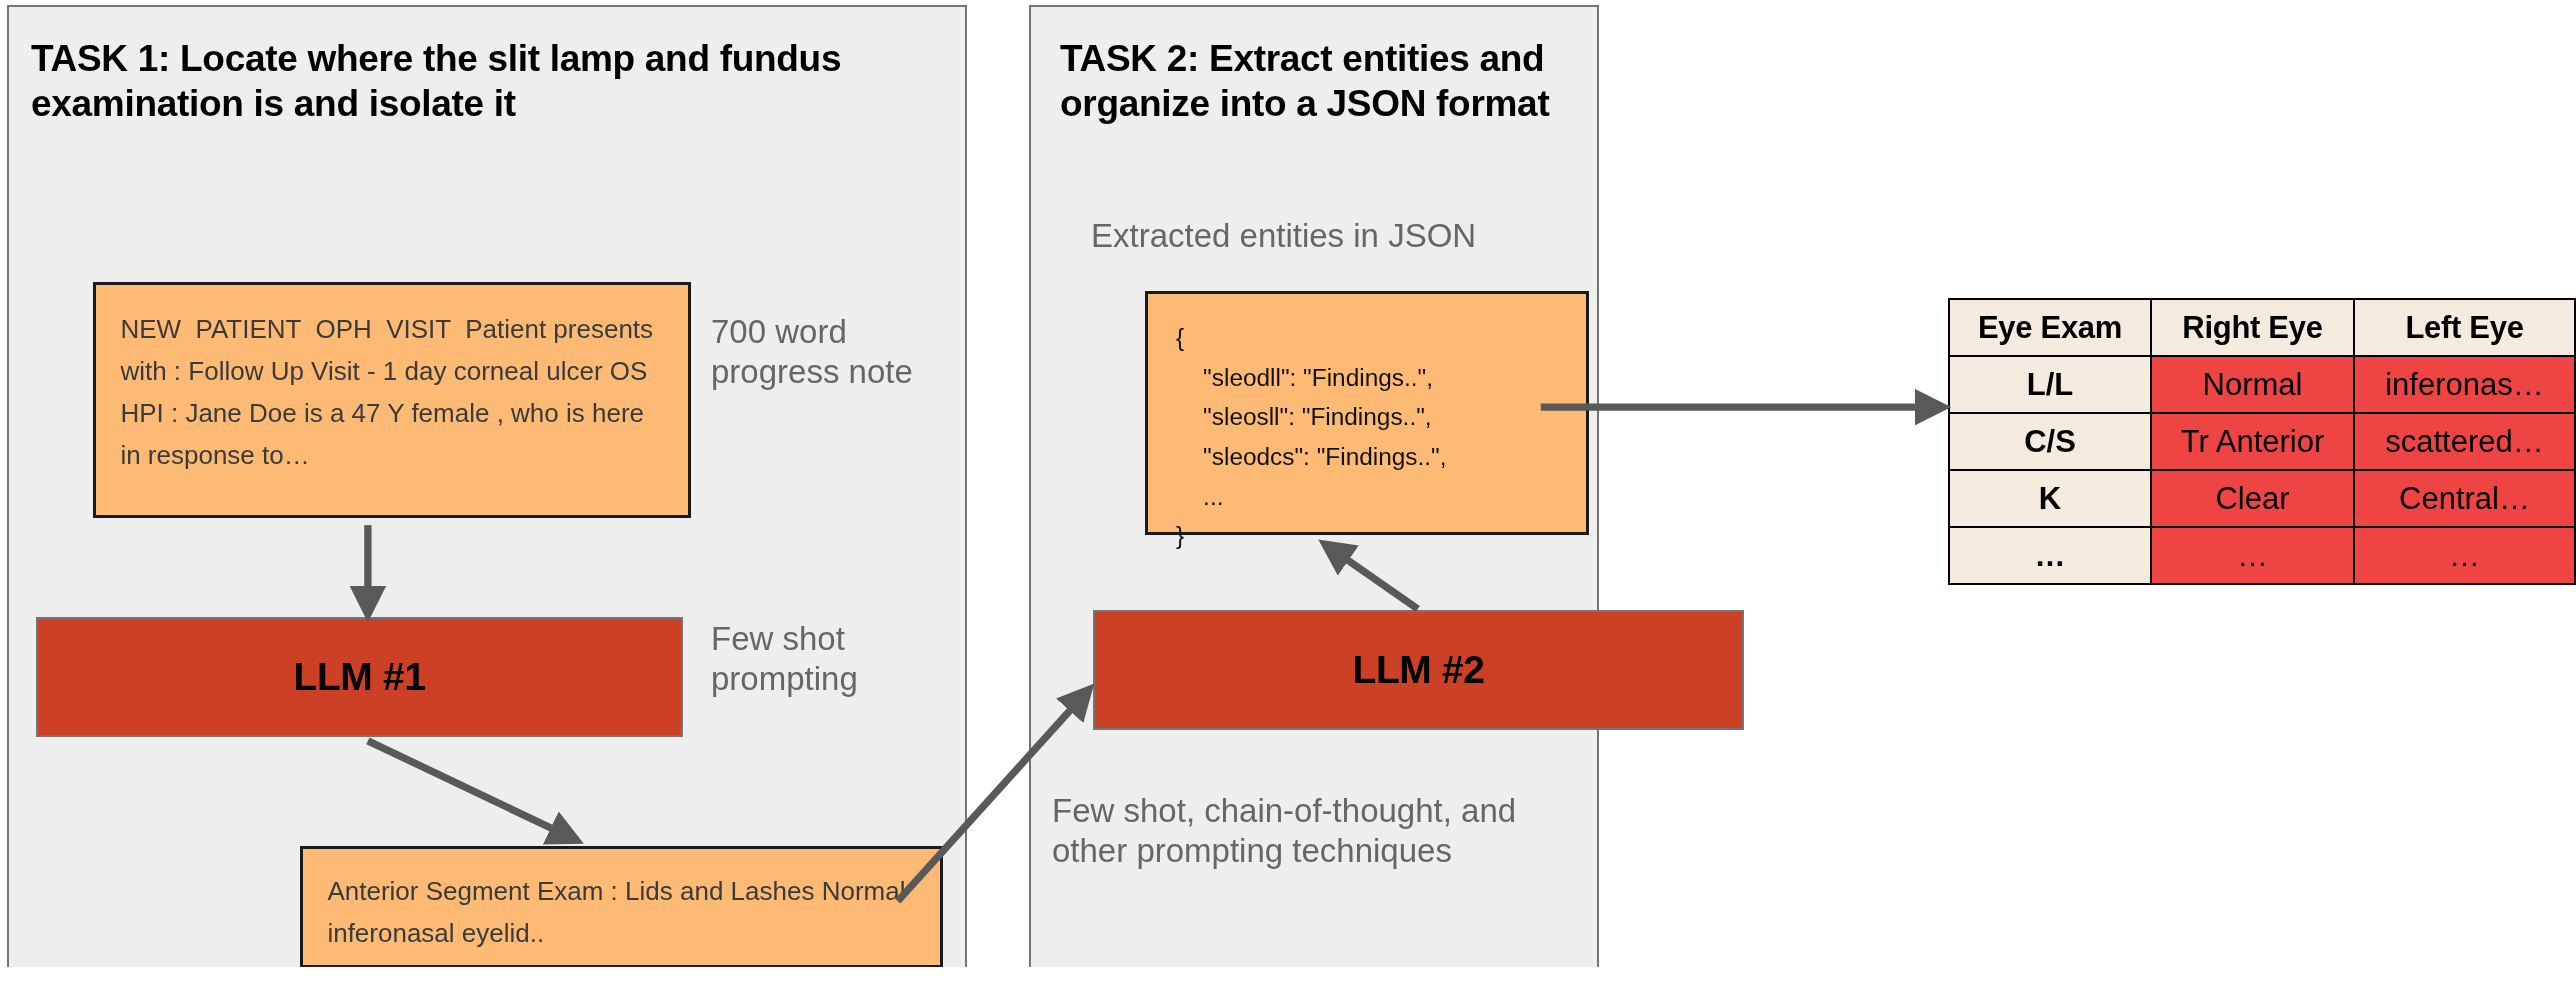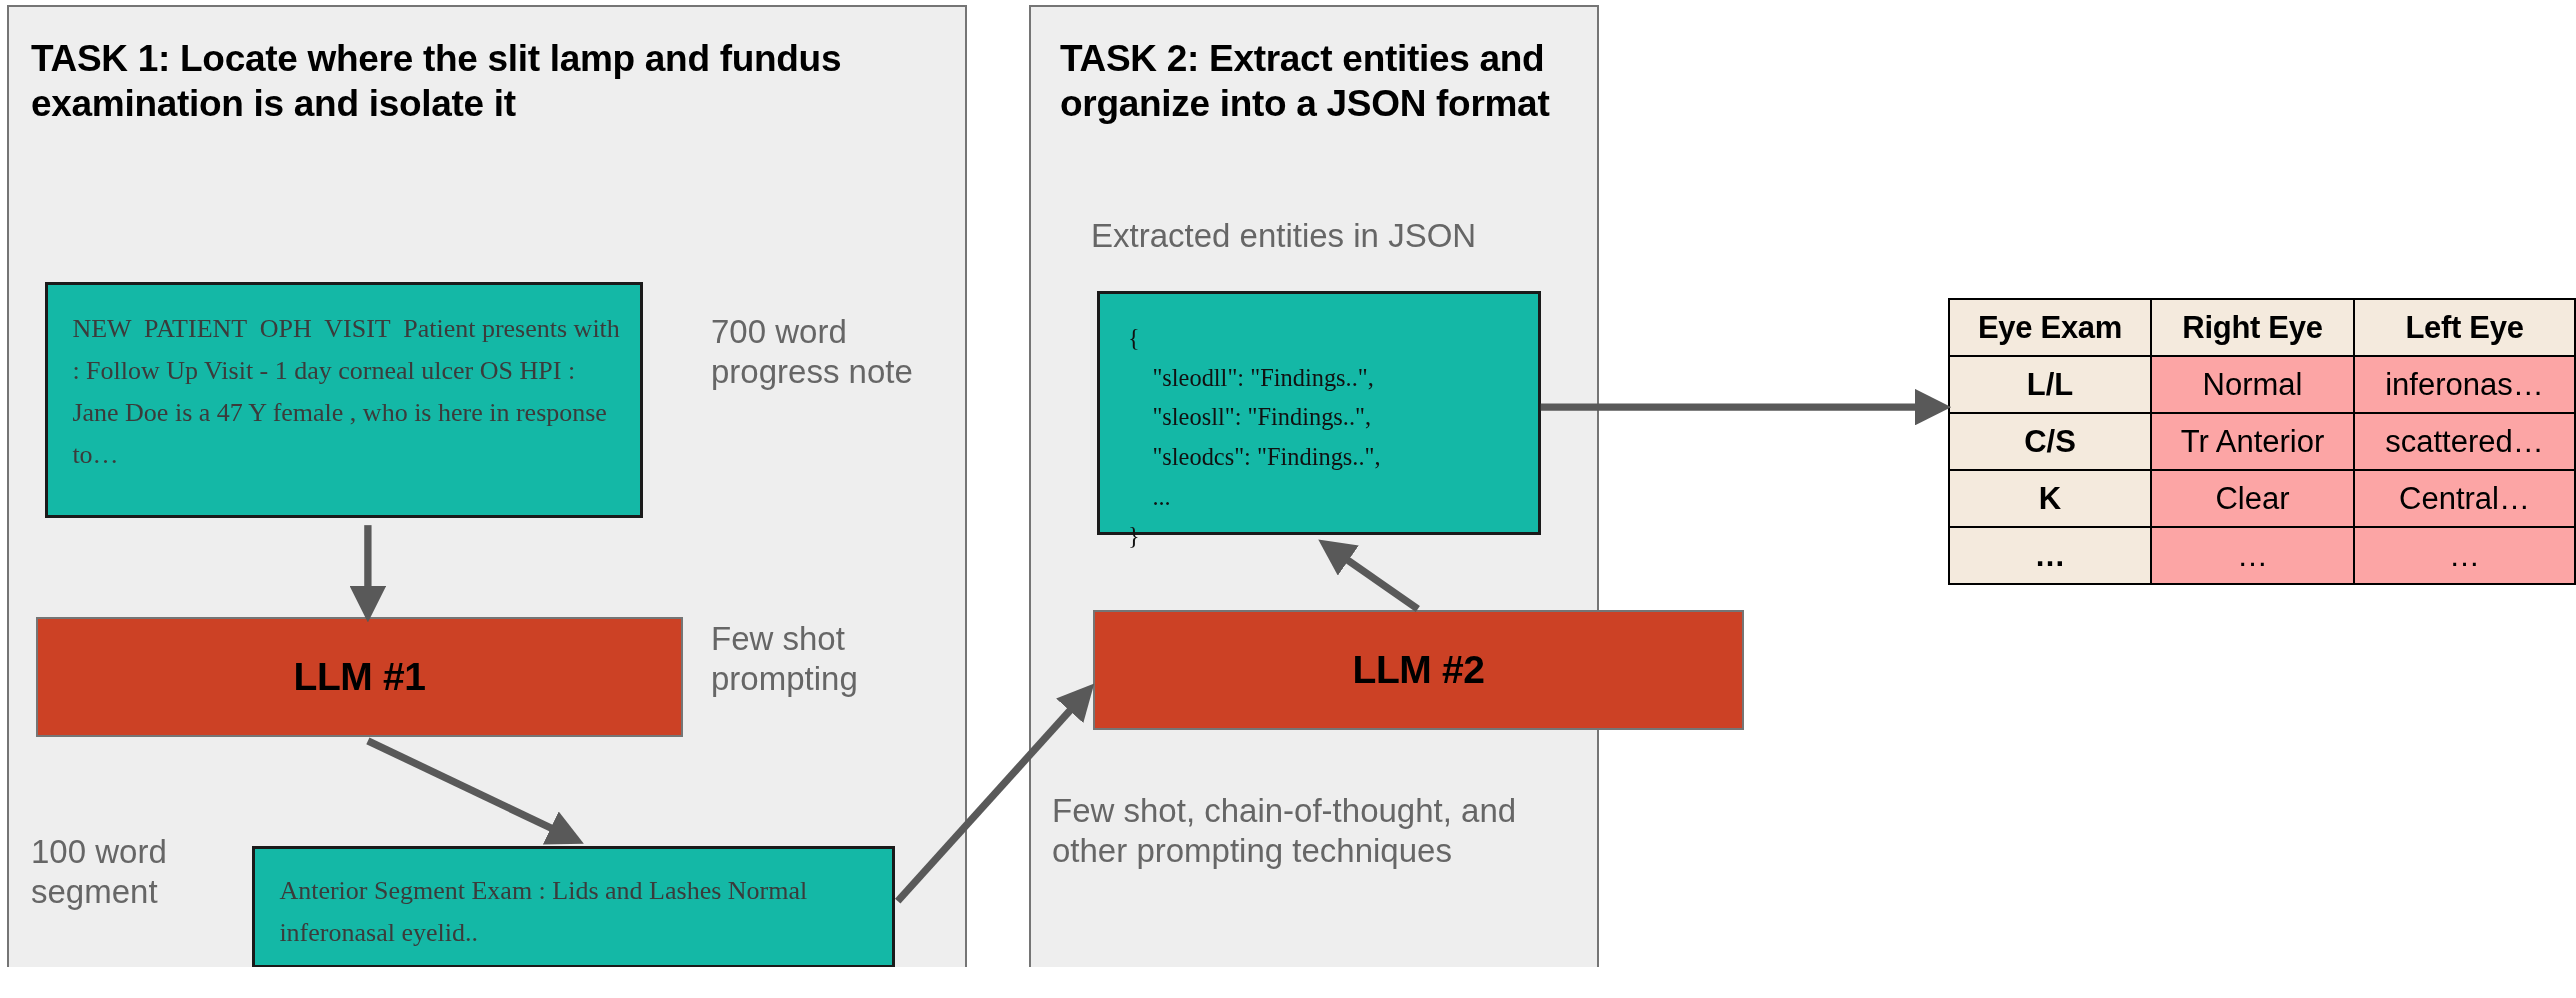--- a/index.html
+++ b/index.html
@@ -56,26 +56,27 @@
     font-size: 33px;
     font-weight: bold;
     color: #000000;
     text-align: center;
     letter-spacing: -0.2px;
   }
 
   
   .codebox {
     position: absolute;
-    background: #14b8a6;
+    background: #fdba74;
     border: 3.3px solid #1a1a1a;
     box-sizing: border-box;
     color: #3b3b3b;
-    font-family: Liberation Serif, serif;
+    font-family: Liberation Sans, sans-serif;
     white-space: pre-wrap;
+    margin-left: 48px;
   }
   #note-box {
     left: 45px; top: 282px; width: 598px; height: 236px;
     padding: 23px 19.5px 0 24.4px;
     font-size: 26px;
     line-height: 1.62;
   }
   #segment-box {
     left: 252px; top: 846px; width: 643px; height: 122px;
     padding: 21px 16.3px 0 24.4px;
@@ -124,21 +125,21 @@
   #eye-table {
     position: absolute;
     left: 1948px;
     top: 298px;
     width: 627px;
     border-collapse: collapse;
     table-layout: fixed;
   }
   #eye-table td, #eye-table th {
     border: 2.4px solid #000000;
-    background: #fca5a5;
+    background: #ef4444;
     text-align: center;
     font-size: 31px;
     color: #000000;
     height: 55px;
     padding: 0 3.3px;
     overflow: hidden;
     white-space: nowrap;
   }
   #eye-table thead th {
     font-weight: bold;
@@ -173,21 +174,20 @@
   <div id="note-box" class="codebox">NEW  PATIENT  OPH  VISIT  Patient presents with : Follow Up Visit - 1 day corneal ulcer OS HPI : Jane Doe is a 47 Y female , who is here in response to…</div>
 
   <div id="annot-700" class="annot">700 word progress note</div>
 
   <div id="llm1-box" class="llm-box">
     <span>LLM #1</span>
   </div>
 
   <div id="annot-fewshot" class="annot">Few shot prompting</div>
 
-  <div id="annot-100" class="annot">100 word segment</div>
 
   <div id="segment-box" class="codebox">Anterior Segment Exam : Lids and Lashes Normal inferonasal eyelid..</div>
 
   <div id="panel-task2" class="panel"></div>
 
   <div id="task2-title" class="task-title">TASK 2: Extract entities and organize into a JSON format</div>
 
   <div id="extracted-label" class="section-label">Extracted entities in JSON</div>
 
   <div id="json-box" class="codebox">{

